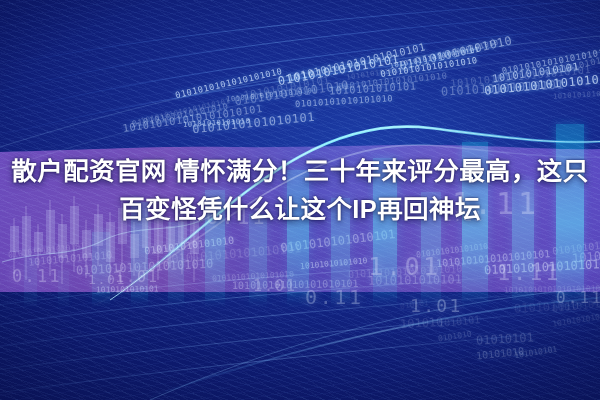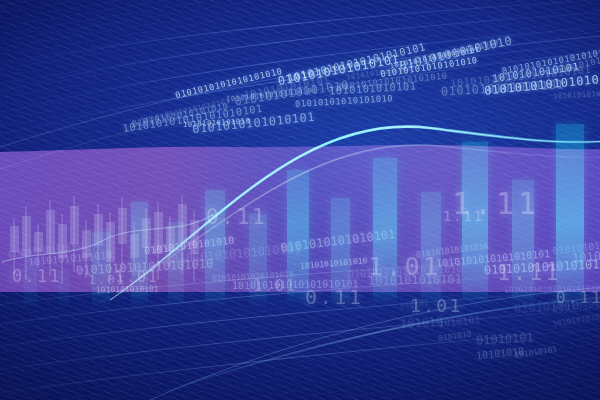--- a/index.html
+++ b/index.html
@@ -308,14 +308,18 @@
       </linearGradient>
       <mask id="bandMask">
         <rect x="0" y="0" width="600" height="400" fill="url(#bandFade)"></rect>
       </mask>
     </defs>
     <path mask="url(#bandMask)" fill="url(#bandG)" d="M0 152 C 90 150 150 146 230 147 C 320 148 400 143 480 146 C 540 148 570 150 600 149 L600 292 L0 292 Z"></path>
   </svg>
 
   <div class="layer vignette"></div>
 
+  <div class="headline">
+    <span class="l1">散户配资官网 情怀满分！三十年来评分最高，这只</span>
+    <span class="l2">百变怪凭什么让这个IP再回神坛</span>
+  </div>
 
 </div>
 
 </body></html>

